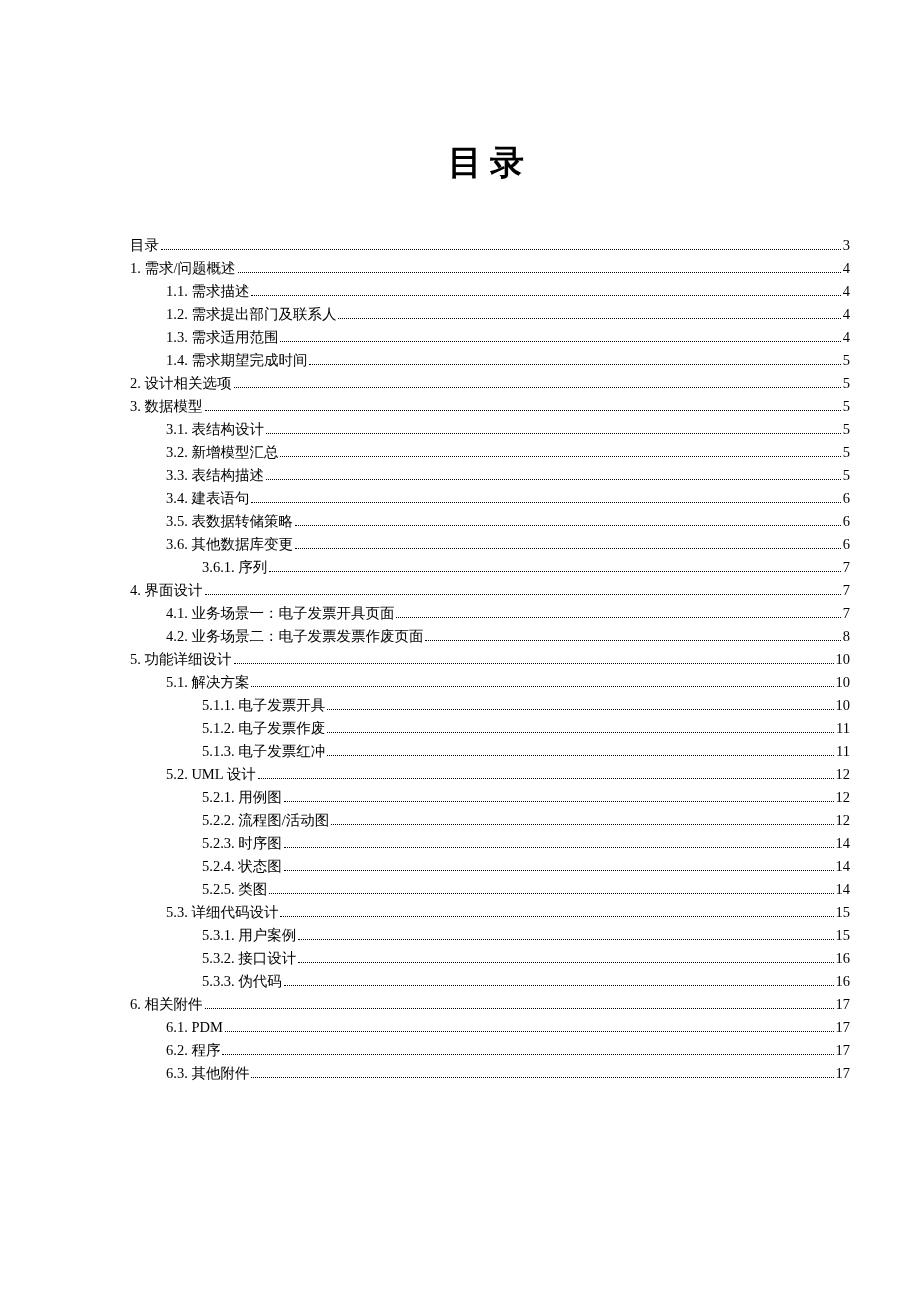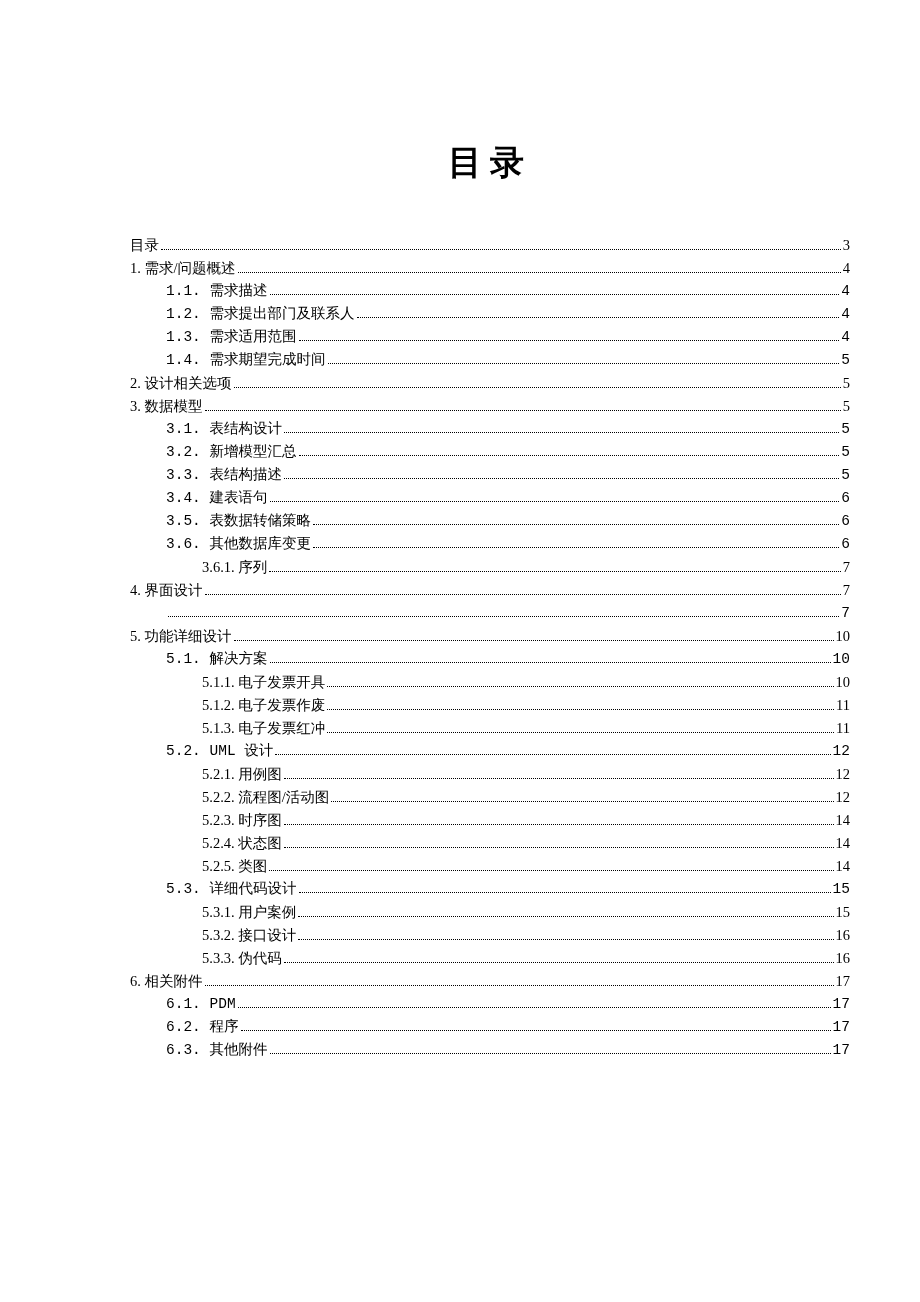--- a/index.html
+++ b/index.html
@@ -20,21 +20,21 @@
       font-family: "SimHei", "黑体", sans-serif;
     }
     .toc-entry {
       display: flex;
       align-items: baseline;
       font-size: 14.5px;
       line-height: 23px;
       white-space: nowrap;
     }
     .toc-entry.level-0 { padding-left: 0; }
-    .toc-entry.level-1 { padding-left: 36px; font-family: Liberation Mono, monospace; }
+    .toc-entry.level-1 { padding-left: 36px; }
     .toc-entry.level-2 { padding-left: 72px; }
     .toc-label { flex-shrink: 0; }
     .toc-dots {
       flex: 1;
       border-bottom: 1.5px dotted #000;
       margin: 0 2px 3px 2px;
       min-width: 10px;
     }
     .toc-page { flex-shrink: 0; }
   </style>
@@ -117,22 +117,28 @@
       <span class="toc-label">3.6.1.&nbsp;序列</span>
       <span class="toc-dots"></span>
       <span class="toc-page">7</span>
     </div>
     <div class="toc-entry level-0">
       <span class="toc-label">4.&nbsp;界面设计</span>
       <span class="toc-dots"></span>
       <span class="toc-page">7</span>
     </div>
     <div class="toc-entry level-1">
+      <span class="toc-label">4.1.&nbsp;业务场景一：电子发票开具页面</span>
       <span class="toc-dots"></span>
       <span class="toc-page">7</span>
+    </div>
+    <div class="toc-entry level-1">
+      <span class="toc-label">4.2.&nbsp;业务场景二：电子发票发票作废页面</span>
+      <span class="toc-dots"></span>
+      <span class="toc-page">8</span>
     </div>
     <div class="toc-entry level-0">
       <span class="toc-label">5.&nbsp;功能详细设计</span>
       <span class="toc-dots"></span>
       <span class="toc-page">10</span>
     </div>
     <div class="toc-entry level-1">
       <span class="toc-label">5.1.&nbsp;解决方案</span>
       <span class="toc-dots"></span>
       <span class="toc-page">10</span>

